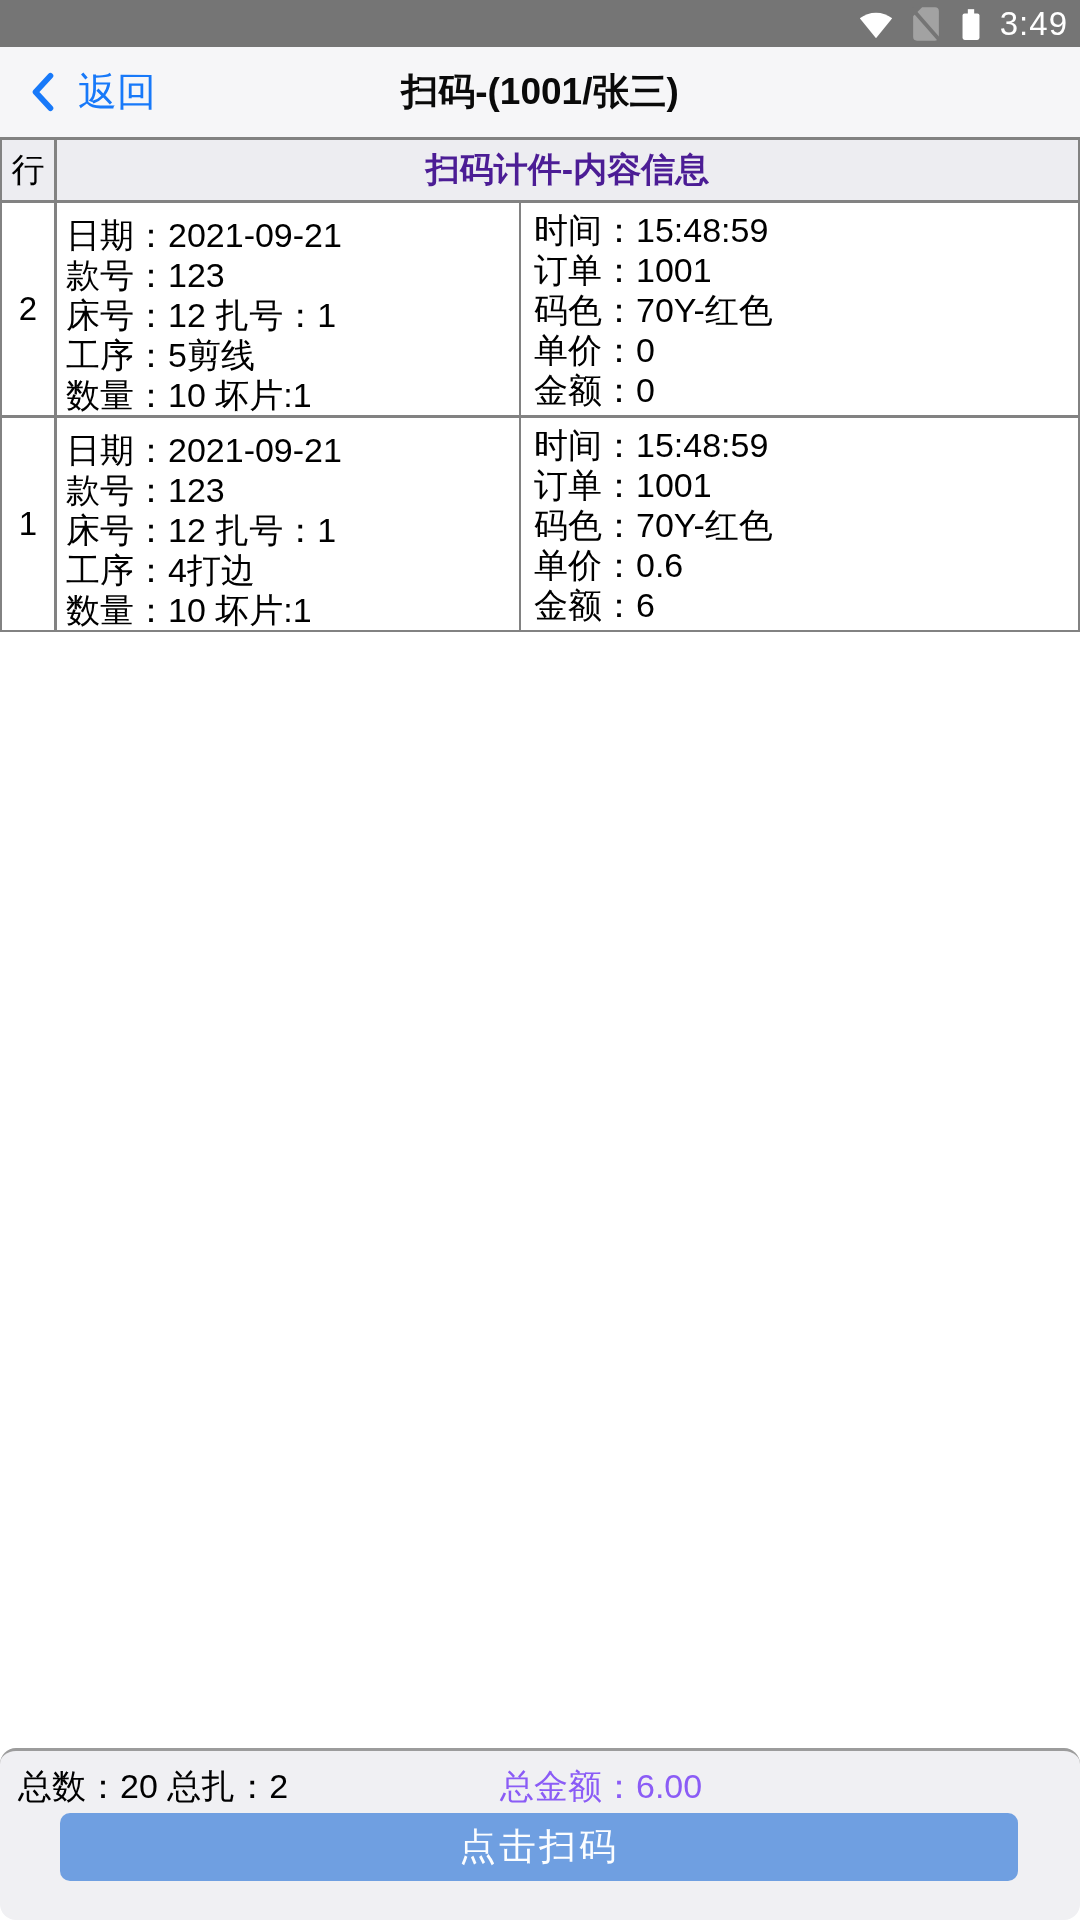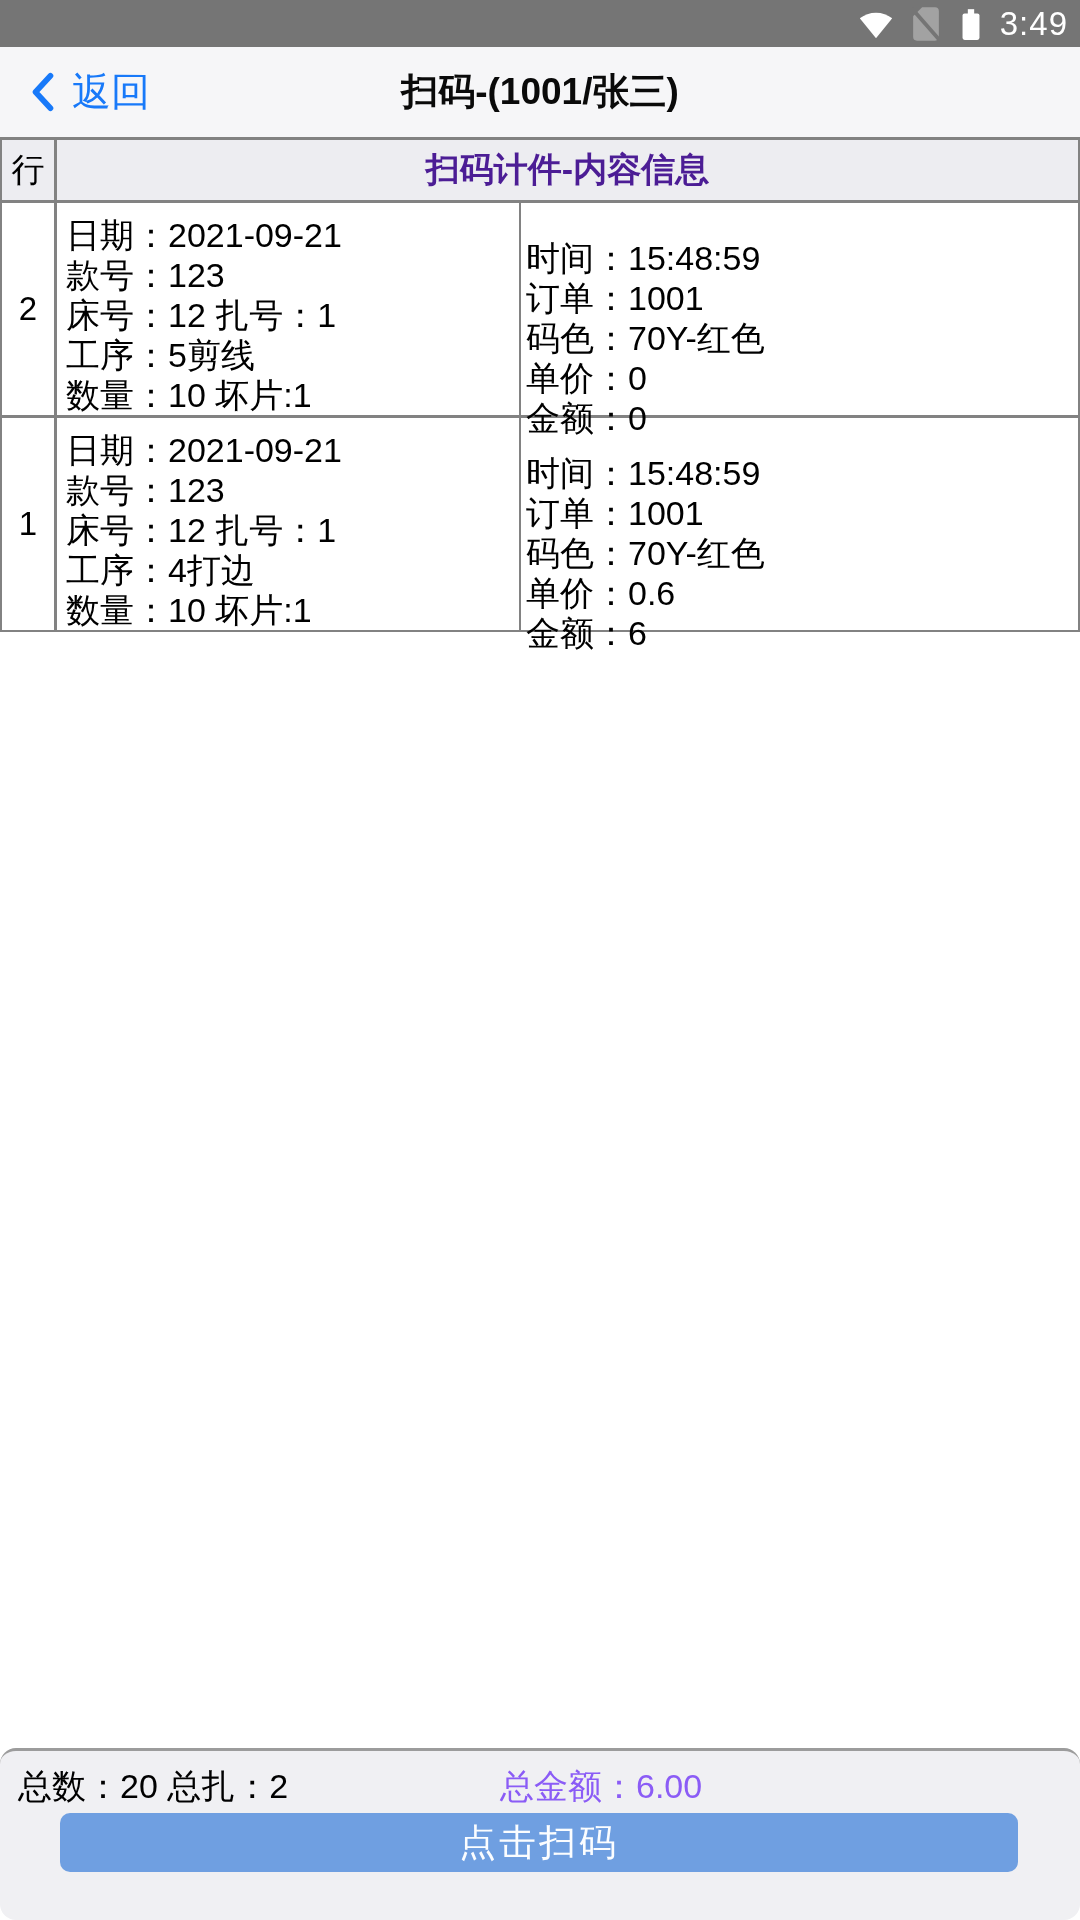--- a/index.html
+++ b/index.html
@@ -16,52 +16,52 @@
   .sb-time { color:#ffffff; font-size:33px; font-weight:400; letter-spacing:1px; line-height:1; }
 
   
   .nav-bar { position:absolute; top:47px; left:0; width:1080px; height:90px; background:#f6f6f8; }
   .nav-title {
     position:absolute; left:0; top:0; width:100%; height:100%;
     display:flex; align-items:center; justify-content:center;
     font-size:37px; font-weight:600; color:#0a0a0a;
   }
   .back-btn {
-    position:absolute; left:30px; top:0; height:100%; display:flex; align-items:center; gap:16px;
+    position:absolute; left:30px; top:0; height:100%; display:flex; align-items:center; gap:22px;
     color:#1879f9; font-size:39px; cursor:pointer; background:none; border:none; padding:0;
     font-family:"Liberation Sans", sans-serif;
   }
 
   
   .scan-table {
     position:absolute; top:137px; left:0; width:1080px; box-sizing:border-box;
     border:2px solid #828282; border-top-width:3px; background:#ffffff;
   }
   .thead { display:flex; height:60px; background:#ededf1; border-bottom:3px solid #828282; }
   .row-col {
     width:55px; flex:none; border-right:3px solid #828282;
     display:flex; align-items:center; justify-content:center;
     font-size:33px; color:#000; box-sizing:border-box;
   }
   .info-col { flex:1; display:flex; align-items:center; justify-content:center; font-size:34px; font-weight:600; color:#4c1d95; }
   .trow { display:flex; height:212px; background:#ffffff; border-bottom:3px solid #828282; }
   .trow:last-child { border-bottom:none; }
   .cell-left { width:464px; flex:none; border-right:2px solid #828282; padding:12px 0 0 9px; box-sizing:border-box; }
-  .cell-right { flex:1; padding:7px 0 0 5px; box-sizing:border-box;margin-top:28px; }
+  .cell-right { flex:1; padding:7px 0 0 13px; box-sizing:border-box; }
   .cell-line { font-size:34px; line-height:40px; color:#000; white-space:nowrap; }
 
   
   .footer {
     position:absolute; top:1748px; left:0; width:1080px; height:172px;
     background:#f0f0f3; border-top:3px solid #9c9c9c; box-sizing:border-box;border-radius:16px;
   }
   .totals-left  { position:absolute; top:13px; left:18px;  font-size:34px; color:#000; }
   .totals-right { position:absolute; top:13px; left:500px; font-size:34px; color:#8b5cf6; }
   .scan-btn {
-    position:absolute; top:62px; left:60px; width:958px; height:59px;
+    position:absolute; top:62px; left:60px; width:958px; height:68px;
     background:#6f9fe1; border:none; border-radius:10px;
     color:#fbfdff; font-size:37px; letter-spacing:3px;
     display:flex; align-items:center; justify-content:center; cursor:pointer;
     font-family:"Liberation Sans", sans-serif;
   }
 </style>
 </head>
 <body>
 
 <div class="screen">

